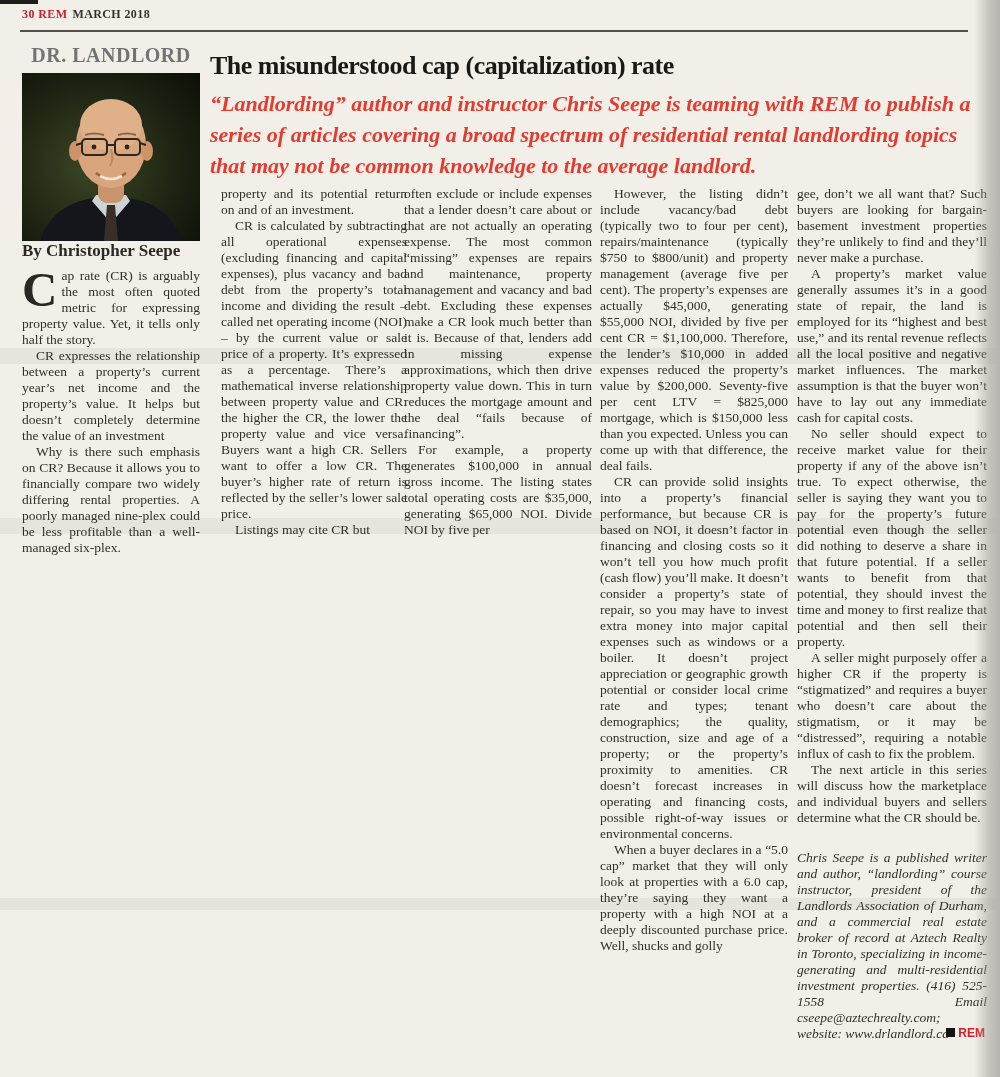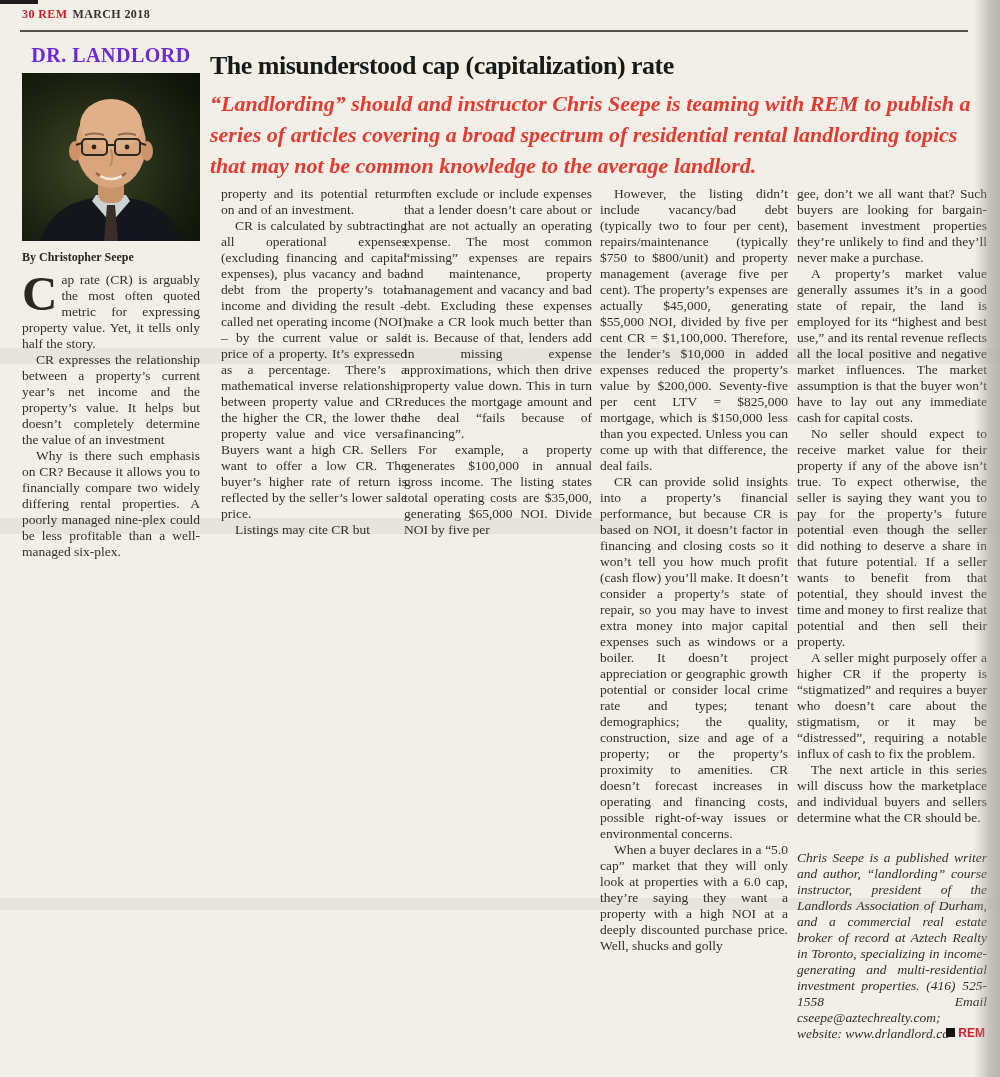--- a/index.html
+++ b/index.html
@@ -19,23 +19,23 @@
   .band3{top:898px;height:12px;}
 
   
   .masthead{position:absolute;left:22px;top:7px;font-size:12px;font-weight:bold;letter-spacing:.4px;}
   .masthead .issue{color:#c8232c;}
   .masthead .date{color:#35332f;margin-left:5px;}
   .masthead-rule{position:absolute;left:20px;top:30px;width:948px;height:2px;background:#55524c;}
 
   
   .rail{position:absolute;left:22px;top:44px;width:178px;}
-  .column-label{font-size:20px;font-weight:bold;color:#6d28d9;text-align:center;letter-spacing:.5px;margin-bottom:6px;}
+  .column-label{font-size:20px;font-weight:bold;color:#737373;text-align:center;letter-spacing:.5px;margin-bottom:6px;}
   .photo{width:178px;height:168px;display:block;}
-  .byline{margin-top:9px;font-size:12px;font-weight:bold;color:#2b2823;}
+  .byline{font-size:17px;font-weight:bold;color:#2b2823;}
 
   
   .headline-block{position:absolute;left:210px;top:52px;width:786px;}
   .headline{font-size:26px;line-height:1.05;font-weight:bold;color:#191916;letter-spacing:-0.5px;white-space:nowrap;}
   .deck{margin-top:9px;font-size:22px;line-height:31px;font-weight:bold;font-style:italic;color:#e33b2f;}
 
   
   .bodycol{position:absolute;top:186px;width:186px;font-size:13.5px;line-height:16px;text-align:justify;color:#322f29;}
   #col2{left:208px;margin-left:13px;}
   #col3{left:404px;width:188px;}
@@ -115,21 +115,21 @@
 
   <div class="col1-text">
     <p><span class="dropcap">C</span><span>ap rate (CR) is arguably the most often quoted metric for expressing property value. Yet, it tells only half the story.</span></p>
     <p class="indent">CR expresses the relationship between a property’s current year’s net income and the property’s value. It helps but doesn’t completely determine the value of an investment</p>
     <p class="indent">Why is there such emphasis on CR? Because it allows you to financially compare two widely differing rental properties. A poorly managed nine-plex could be less profitable than a well-managed six-plex.</p>
   </div>
 </div>
 
 <div class="headline-block">
   <div class="headline">The misunderstood cap (capitalization) rate</div>
-  <div class="deck">“Landlording” should and instructor Chris Seepe is teaming with REM to publish a series of articles covering a broad spectrum of residential rental landlording topics that may not be common knowledge to the average landlord.</div>
+  <div class="deck">“Landlording” author and instructor Chris Seepe is teaming with REM to publish a series of articles covering a broad spectrum of residential rental landlording topics that may not be common knowledge to the average landlord.</div>
 </div>
 
 <div id="col2" class="bodycol">
   <p>property and its potential return on and of an investment.</p>
   <p class="indent">CR is calculated by subtracting all operational expenses (excluding financing and capital expenses), plus vacancy and bad debt from the property’s total income and dividing the result – called net operating income (NOI) – by the current value or sale price of a property. It’s expressed as a percentage. There’s a mathematical inverse relationship between property value and CR: the higher the CR, the lower the property value and vice versa. Buyers want a high CR. Sellers want to offer a low CR. The buyer’s higher rate of return is reflected by the seller’s lower sale price.</p>
   <p class="indent">Listings may cite CR but</p>
 </div>
 
 <div id="col3" class="bodycol">
   <p>often exclude or include expenses that a lender doesn’t care about or that are not actually an operating expense. The most common “missing” expenses are repairs and maintenance, property management and vacancy and bad debt. Excluding these expenses make a CR look much better than it is. Because of that, lenders add in missing expense approximations, which then drive property value down. This in turn reduces the mortgage amount and the deal “fails because of financing”.</p>

